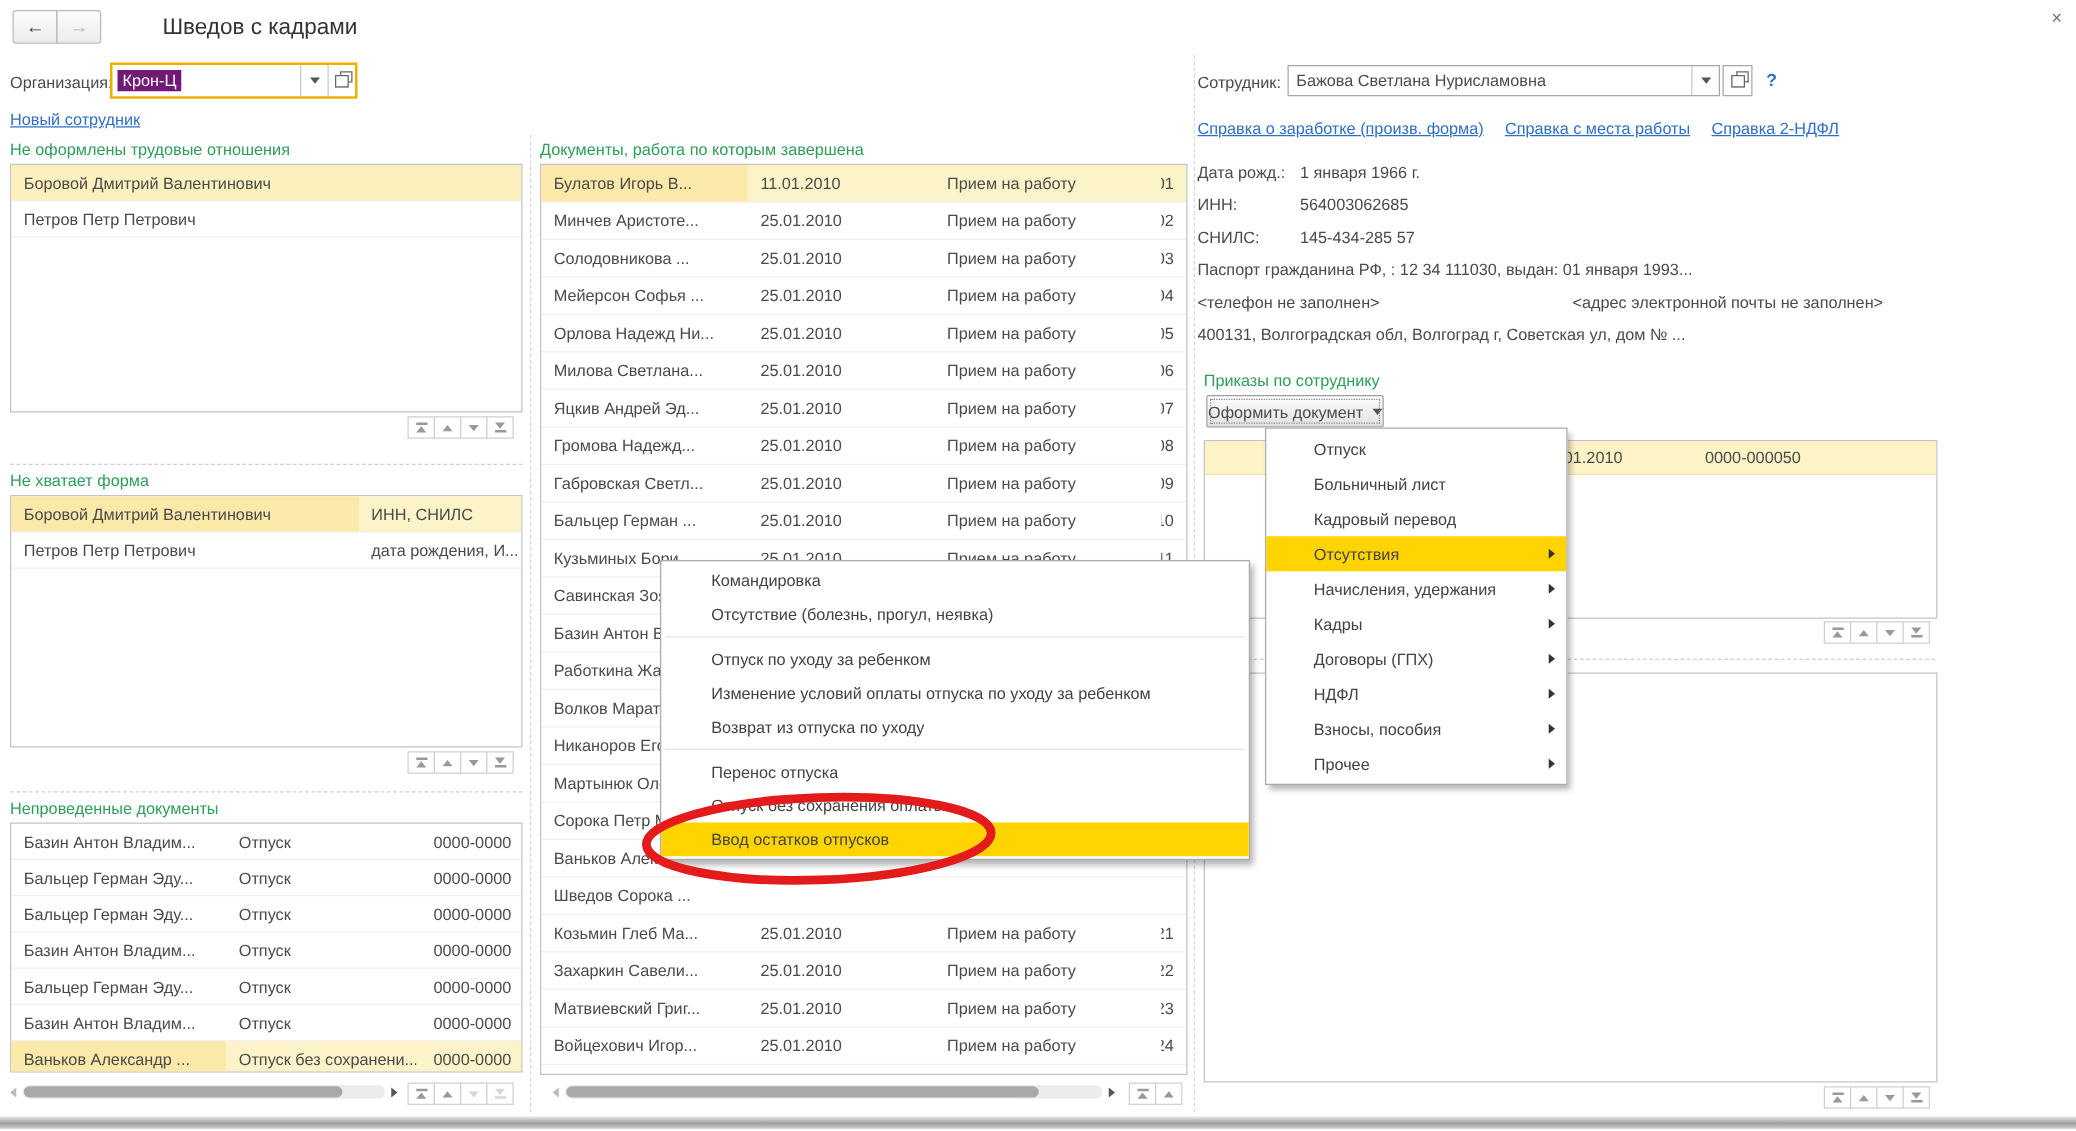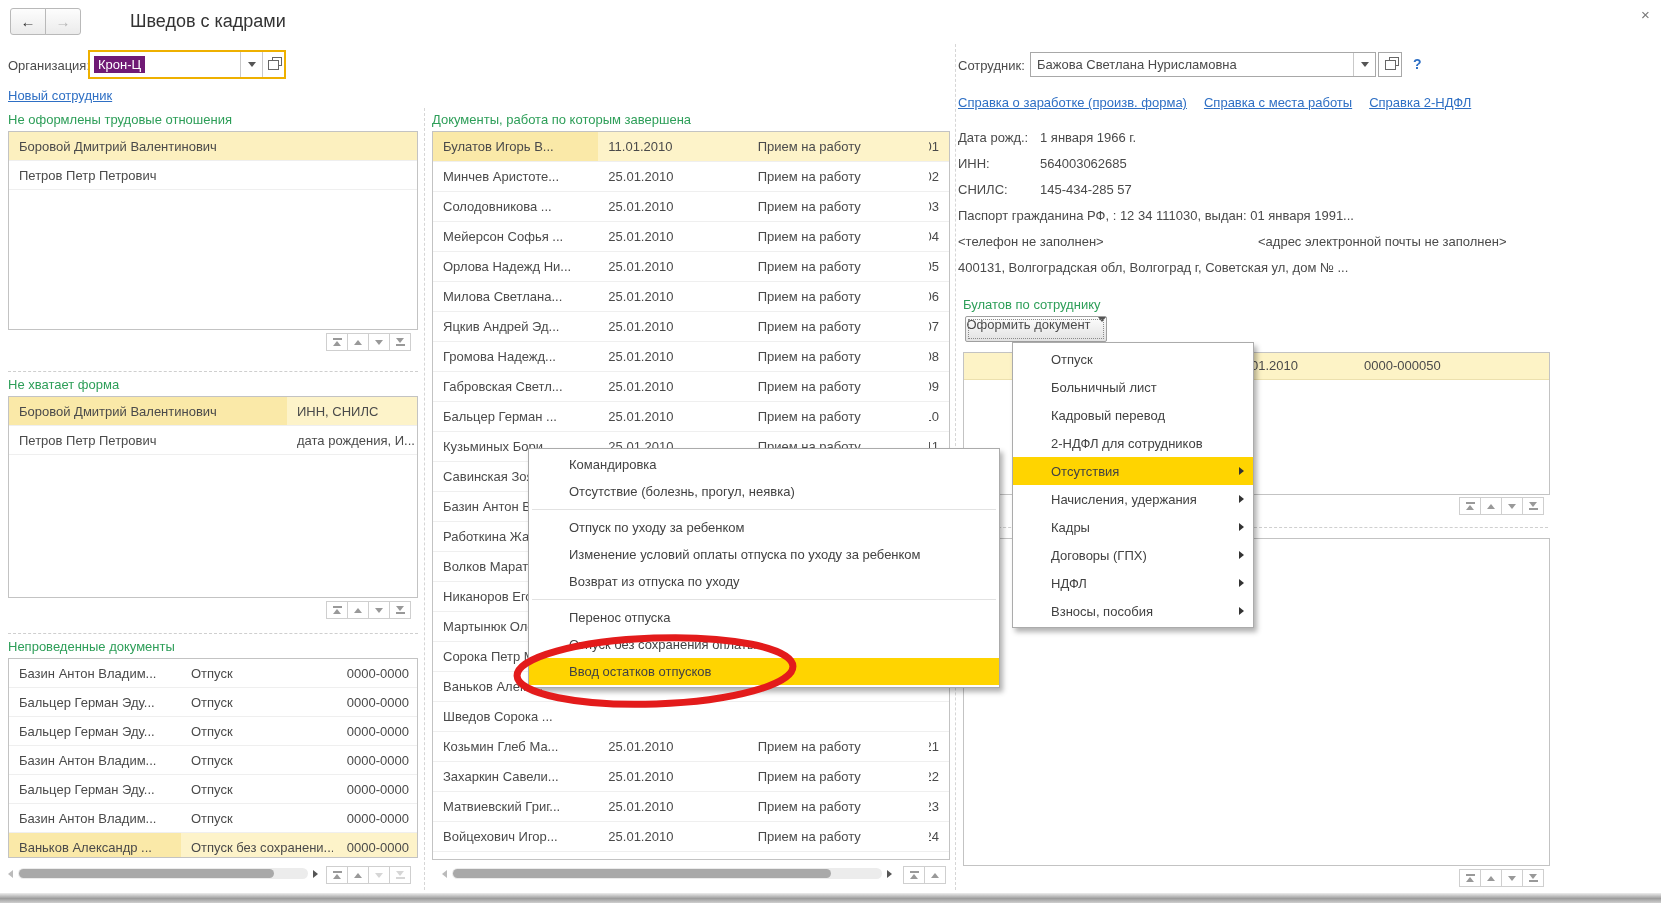--- a/index.html
+++ b/index.html
@@ -69,21 +69,21 @@
   .hscroll{position:absolute;display:flex;align-items:center;gap:5px}
   .ha-l{width:0;height:0;border-top:4px solid transparent;border-bottom:4px solid transparent;border-right:5px solid #bbb}
   .ha-r{width:0;height:0;border-top:4px solid transparent;border-bottom:4px solid transparent;border-left:5px solid #555}
   .htrack{flex:1;height:11px;background:#ececec;border-radius:6px;position:relative}
   .hthumb{position:absolute;left:1px;top:1px;bottom:1px;width:88%;background:#a9a9a9;border-radius:5px}
   
   .hdash{position:absolute;border-top:1px dashed #cfcfcf}
   .vdash{position:absolute;border-left:1px dashed #d6d6d6}
   
   #order-btn{left:965px;top:316px;width:140px;height:24px;border:1px solid #9f9f9f;border-radius:2px;
-             background:linear-gradient(#fdfdfd,#e2e2e2);display:flex;align-items:flex-start;justify-content:center;
+             background:linear-gradient(#fdfdfd,#e2e2e2);display:flex;align-items:center;justify-content:center;
              gap:7px;outline:1px dotted #8a8a8a;outline-offset:-4px;cursor:pointer}
   #orders-box1{left:963px;top:352px;width:585px;height:141px}
   #orders-row{height:26px;background:#fdf3c6;border-bottom:1px solid #ece0ae;position:relative}
   #orders-row .od{position:absolute;left:287px;top:5px}
   #orders-row .on{position:absolute;left:400px;top:5px}
   #orders-box2{left:963px;top:538px;width:585px;height:326px}
   
   .menu{position:absolute;background:#fff;border:1px solid #ababab;box-shadow:3px 4px 5px rgba(0,0,0,.3);padding:2px 0;z-index:20}
   #menu1{left:1012px;top:342px;width:240px}
   #menu2{left:528px;top:448px;width:470px;z-index:21}
@@ -144,21 +144,21 @@
   <a class="lnk">Справка с места работы</a>
   <a class="lnk">Справка 2-НДФЛ</a>
 </div>
 
 <span class="abs" style="left:958px;top:130px">Дата рожд.:</span>
 <span class="abs" style="left:1040px;top:130px">1 января 1966 г.</span>
 <span class="abs" style="left:958px;top:156px">ИНН:</span>
 <span class="abs" style="left:1040px;top:156px">564003062685</span>
 <span class="abs" style="left:958px;top:182px">СНИЛС:</span>
 <span class="abs" style="left:1040px;top:182px">145-434-285 57</span>
-<span class="abs" style="left:958px;top:208px">Паспорт гражданина РФ, : 12 34 111030, выдан: 01 января 1991...</span>
+<span class="abs" style="left:958px;top:208px">Паспорт гражданина РФ, : 12 34 111030, выдан: 01 января 1993...</span>
 <span class="abs" style="left:958px;top:234px">&lt;телефон не заполнен&gt;</span>
 <span class="abs" style="left:1258px;top:234px">&lt;адрес электронной почты не заполнен&gt;</span>
 <span class="abs" style="left:958px;top:260px">400131, Волгоградская обл, Волгоград г, Советская ул, дом № ...</span>
 
 <div class="abs ghead" style="left:8px;top:112px">Не оформлены трудовые отношения</div>
 <div class="tbl" id="tblA" style="left:8px;top:131px;width:408px;height:197px">
   <div class="trow sel">
       <span class="c">Боровой Дмитрий Валентинович</span>
     </div>
     <div class="trow">
@@ -441,21 +441,21 @@
       <span class="g-bar"></span>
       <span class="g-up"></span>
     </div>
   <div class="nbtn">
       <span class="g-up"></span>
     </div>
 </div>
 
 <div class="vdash" style="left:955px;top:44px;height:846px"></div>
 
-<div class="abs ghead" style="left:963px;top:297px">Булатов по сотруднику</div>
+<div class="abs ghead" style="left:963px;top:297px">Приказы по сотруднику</div>
 <div class="abs" id="order-btn">
   <span>Оформить документ</span>
   <span class="tri-dn"></span>
 </div>
 
 <div class="tbl" id="orders-box1">
   <div id="orders-row">
     <span class="od">01.2010</span>
     <span class="on">0000-000050</span>
   </div>
@@ -502,24 +502,20 @@
 
     </div>
     <div class="mi">
       <span>Больничный лист</span>
 
     </div>
     <div class="mi">
       <span>Кадровый перевод</span>
 
     </div>
-    <div class="mi">
-      <span>2-НДФЛ для сотрудников</span>
-
-    </div>
     <div class="mi sel has-sub">
       <span>Отсутствия</span>
       <span class="arr"></span>
     </div>
     <div class="mi has-sub">
       <span>Начисления, удержания</span>
       <span class="arr"></span>
     </div>
     <div class="mi has-sub">
       <span>Кадры</span>
@@ -528,20 +524,24 @@
     <div class="mi has-sub">
       <span>Договоры (ГПХ)</span>
       <span class="arr"></span>
     </div>
     <div class="mi has-sub">
       <span>НДФЛ</span>
       <span class="arr"></span>
     </div>
     <div class="mi has-sub">
       <span>Взносы, пособия</span>
+      <span class="arr"></span>
+    </div>
+    <div class="mi has-sub">
+      <span>Прочее</span>
       <span class="arr"></span>
     </div>
 </div>
 
 <div class="menu" id="menu2">
   <div class="smi">
       <span>Командировка</span>
     </div>
     <div class="smi">
       <span>Отсутствие (болезнь, прогул, неявка)</span>

